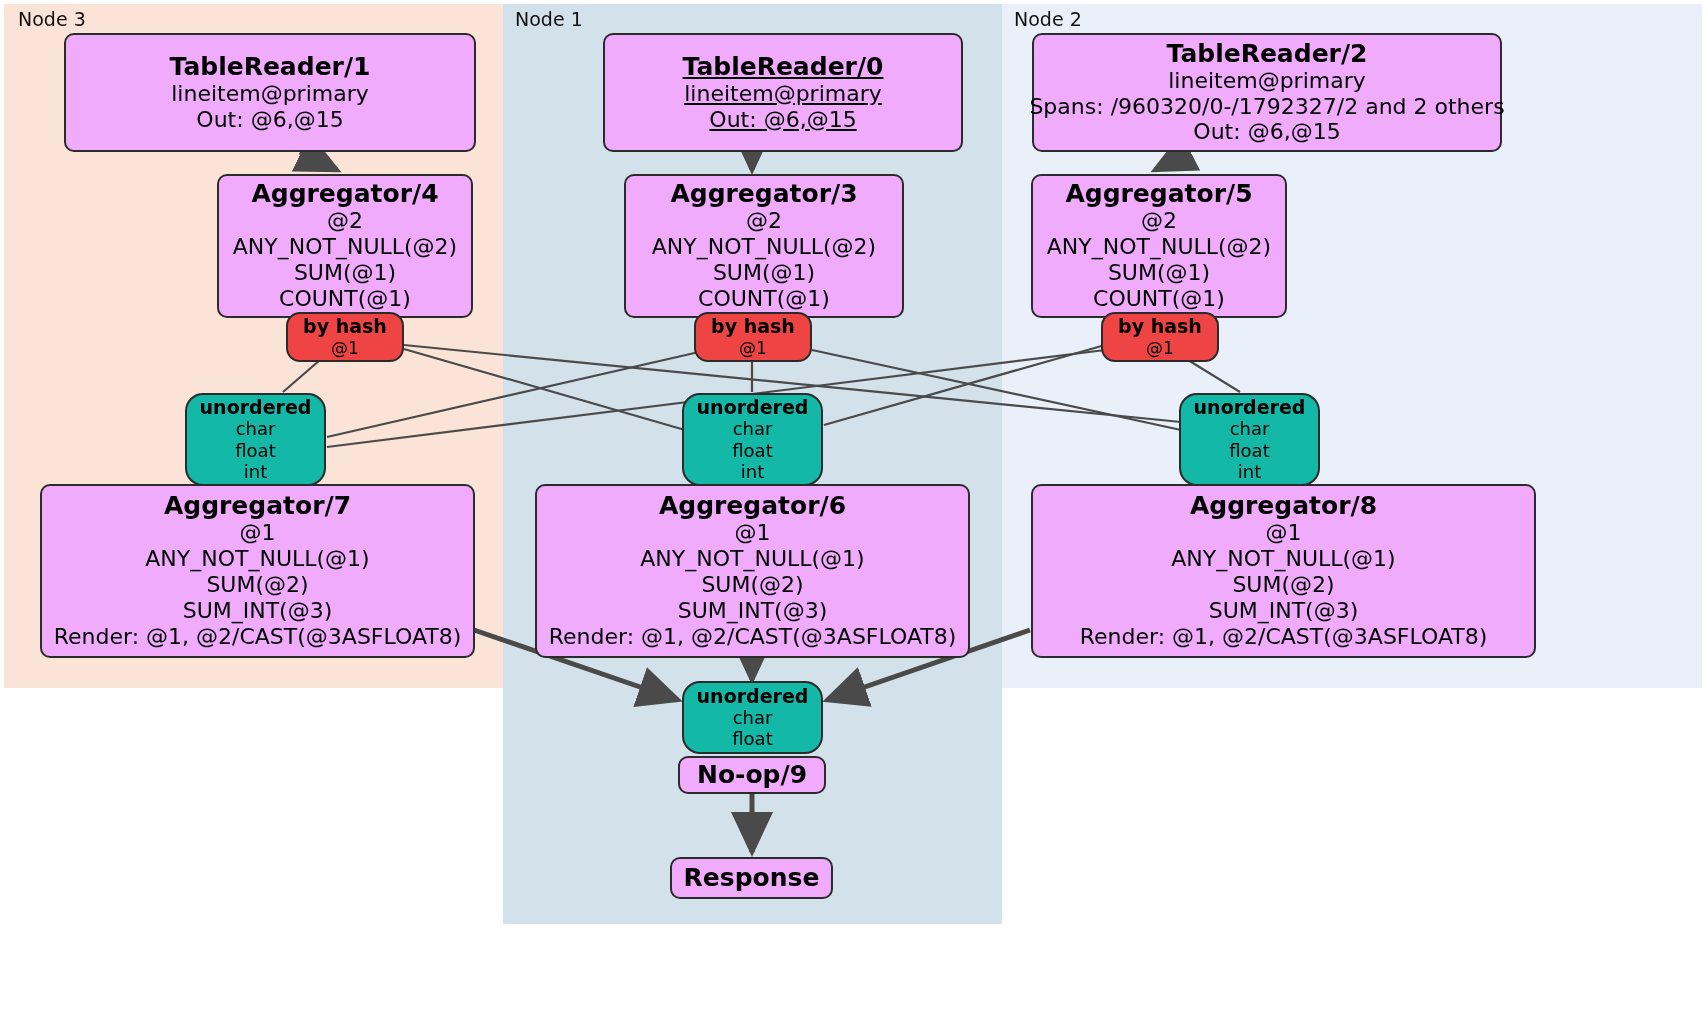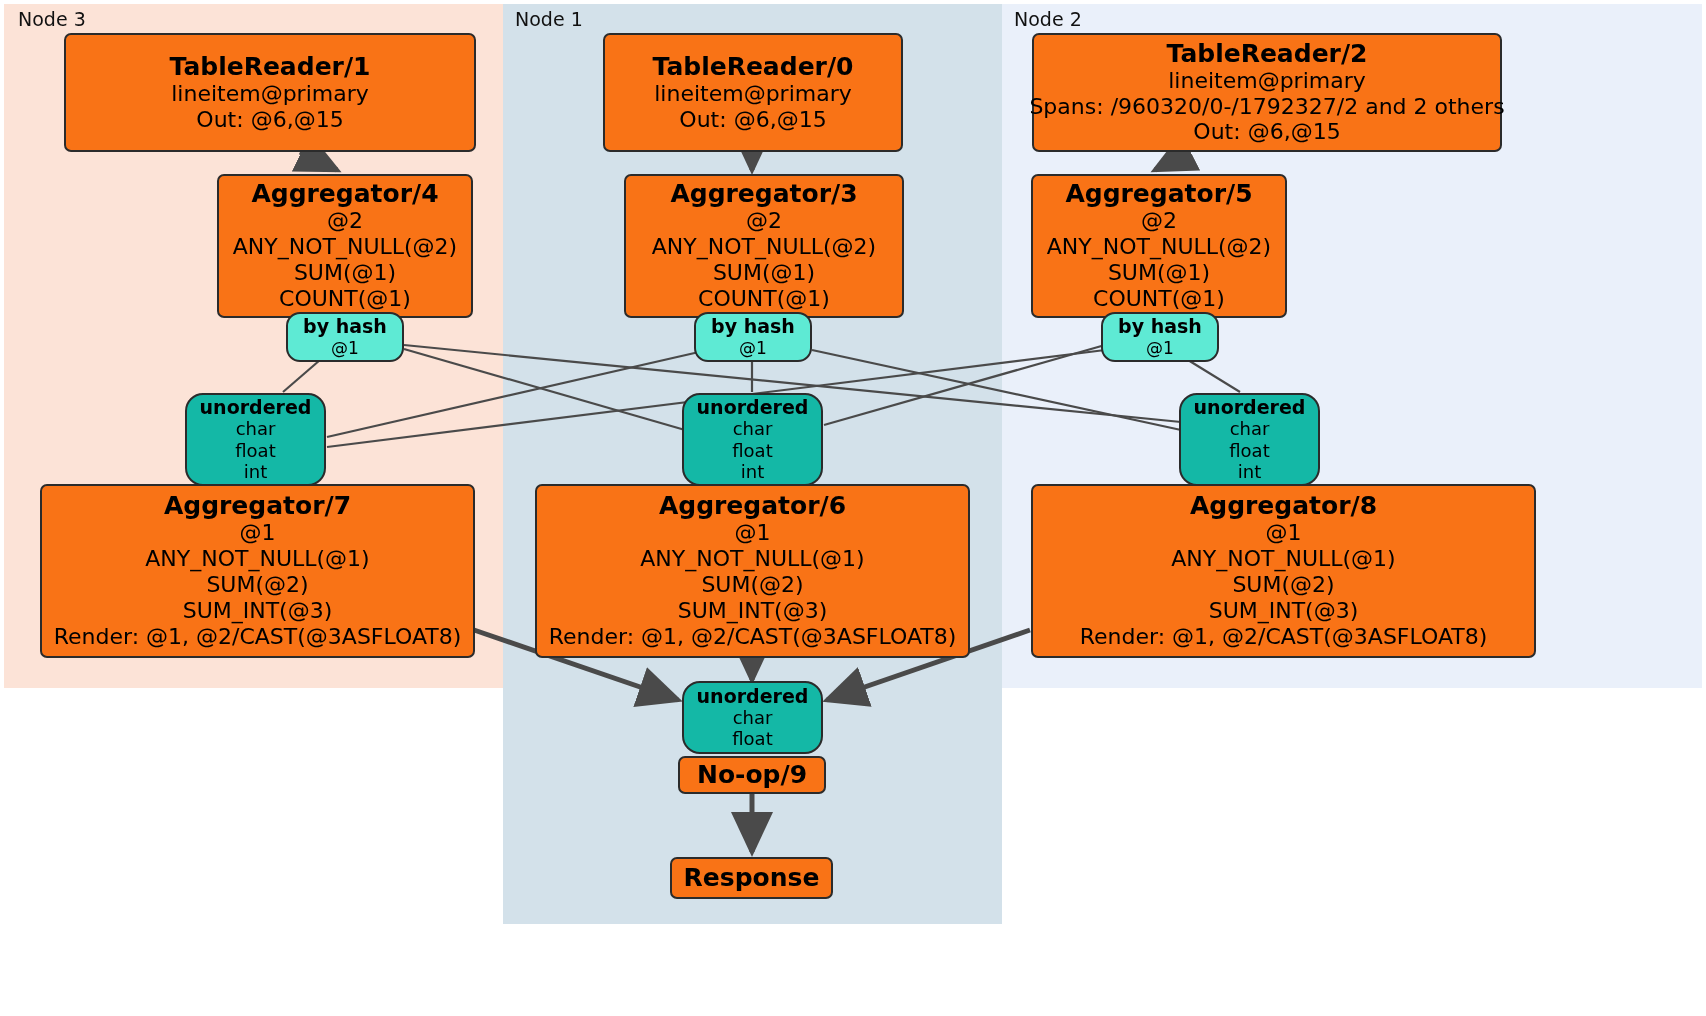--- a/index.html
+++ b/index.html
@@ -3,22 +3,22 @@
 <meta charset="utf-8">
 <style>
   html,body{margin:0;padding:0;background:#ffffff;}
   body{width:1706px;height:1016px;font-family:"DejaVu Sans","Liberation Sans",sans-serif;position:relative;overflow:hidden;}
   #stage{position:absolute;left:0;top:0;width:1706px;height:1016px;}
   .panel{position:absolute;}
   .panel-label{position:absolute;font-size:19px;color:#111;}
   svg.edges{position:absolute;left:0;top:0;width:1706px;height:1016px;pointer-events:none;}
   .node{position:absolute;box-sizing:border-box;border:2px solid #2b2b2b;border-radius:10px;text-align:center;
         display:flex;flex-direction:column;justify-content:center;align-items:center;}
-  .proc{background:#f97316;border-radius:7px;}
-  .router{background:#5eead4;border-radius:14px;}
+  .proc{background:#f0abfc;}
+  .router{background:#ef4444;border-radius:14px;}
   .sync{background:#14b8a6;border-radius:18px;}
   .title{font-weight:bold;font-size:25px;line-height:1.12;color:#000;}
   .title.sm{font-size:19px;}
   .line{font-size:22px;line-height:1.18;color:#000;white-space:nowrap;}
   .line.sm{font-size:17px;}
   .line.xs{font-size:18px;}
 </style>
 </head>
 <body>
 
@@ -66,21 +66,21 @@
       <path d="M752,792 L752,852" stroke-width="5" marker-end="url(#ahs)"></path>
     </g>
   </svg>
 
   <div class="node proc" style="left:64px;top:33px;width:412px;height:119px;">
     <div class="title">TableReader/1</div>
     <div class="line">lineitem@primary</div>
     <div class="line">Out: @6,@15</div>
   </div>
 
-  <div class="node proc" style="left:603px;top:33px;width:300px;height:119px;">
+  <div class="node proc" style="left:603px;top:33px;width:360px;height:119px;text-decoration:underline;">
     <div class="title">TableReader/0</div>
     <div class="line">lineitem@primary</div>
     <div class="line">Out: @6,@15</div>
   </div>
 
   <div class="node proc" style="left:1032px;top:33px;width:470px;height:119px;">
     <div class="title">TableReader/2</div>
     <div class="line">lineitem@primary</div>
     <div class="line">Spans: /960320/0-/1792327/2 and 2 others</div>
     <div class="line">Out: @6,@15</div>

